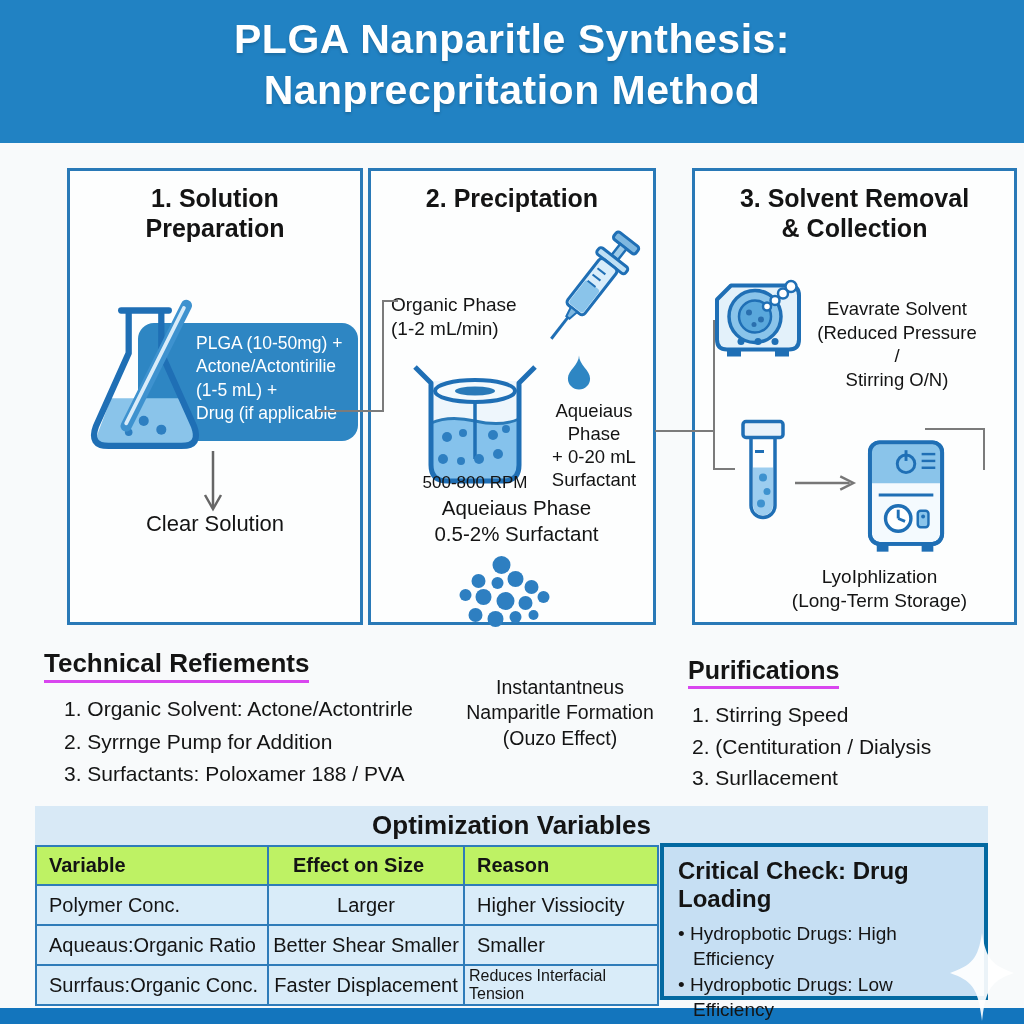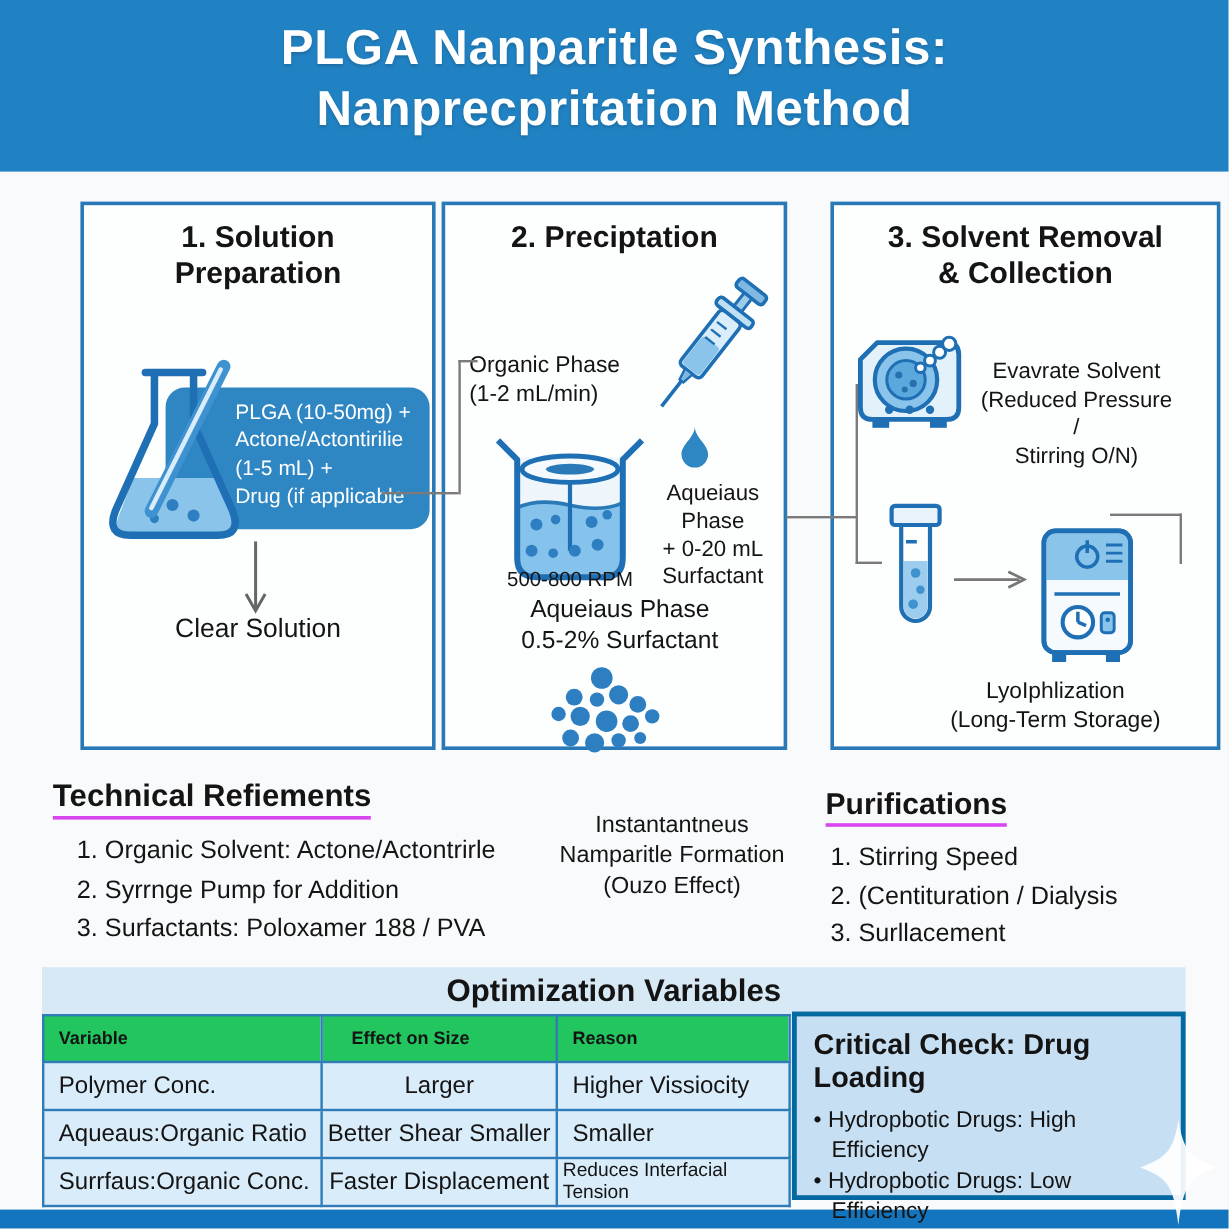--- a/index.html
+++ b/index.html
@@ -65,21 +65,21 @@
   .center-note{left:420px;top:675px;width:280px;text-align:center;font-size:19.5px;line-height:1.3;}
 
   
   .band{left:35px;top:806px;width:953px;height:194px;background:#d8e9f6;}
   .band-title{left:35px;top:810px;width:953px;text-align:center;font-size:26px;font-weight:bold;}
   table.opt{
     position:absolute;left:35px;top:845px;width:622px;height:155px;
     border-collapse:collapse;table-layout:fixed;font-size:20px;
   }
   table.opt th,table.opt td{border:2px solid #2f7cb9;padding:0 0 0 12px;text-align:left;overflow:hidden;}
-  table.opt th{background:#22c55e;font-size:15px;height:37px;}
+  table.opt th{background:#bef264;font-size:20px;height:37px;}
   table.opt td{background:#d9ecf9;height:38px;}
   table.opt .c-effect{text-align:center;padding:0;}
   table.opt .small-cell{font-size:16px;padding-left:4px;}
   col.c1{width:232px;} col.c2{width:196px;} col.c3{width:194px;}
 
   .critical{
     left:660px;top:843px;width:328px;height:157px;background:#c6dff3;
     border:4px solid #0369a1;box-sizing:border-box;padding:10px 8px 0 14px;z-index:2;
   }
   .critical-title{font-size:24px;font-weight:bold;line-height:1.15;}

